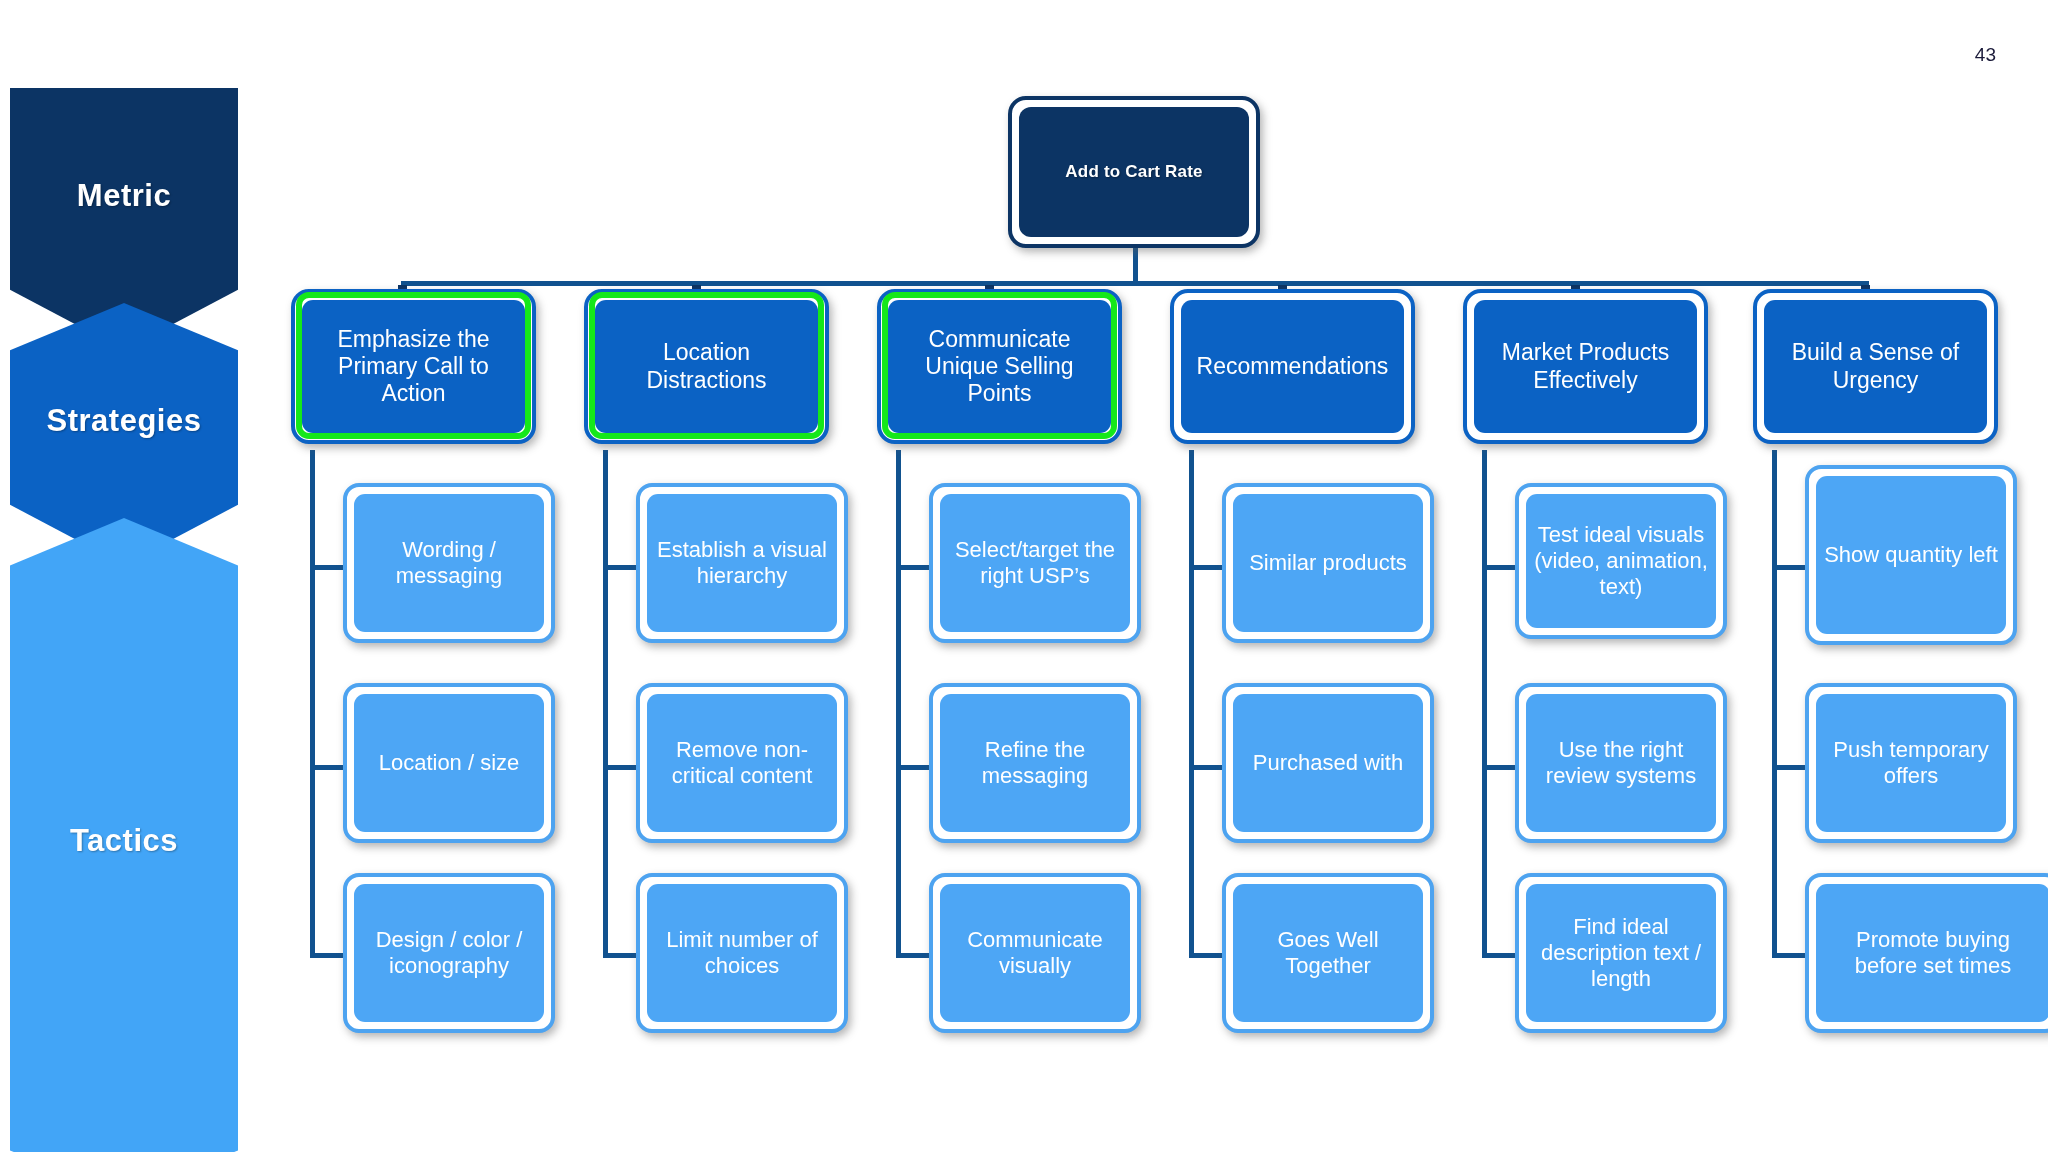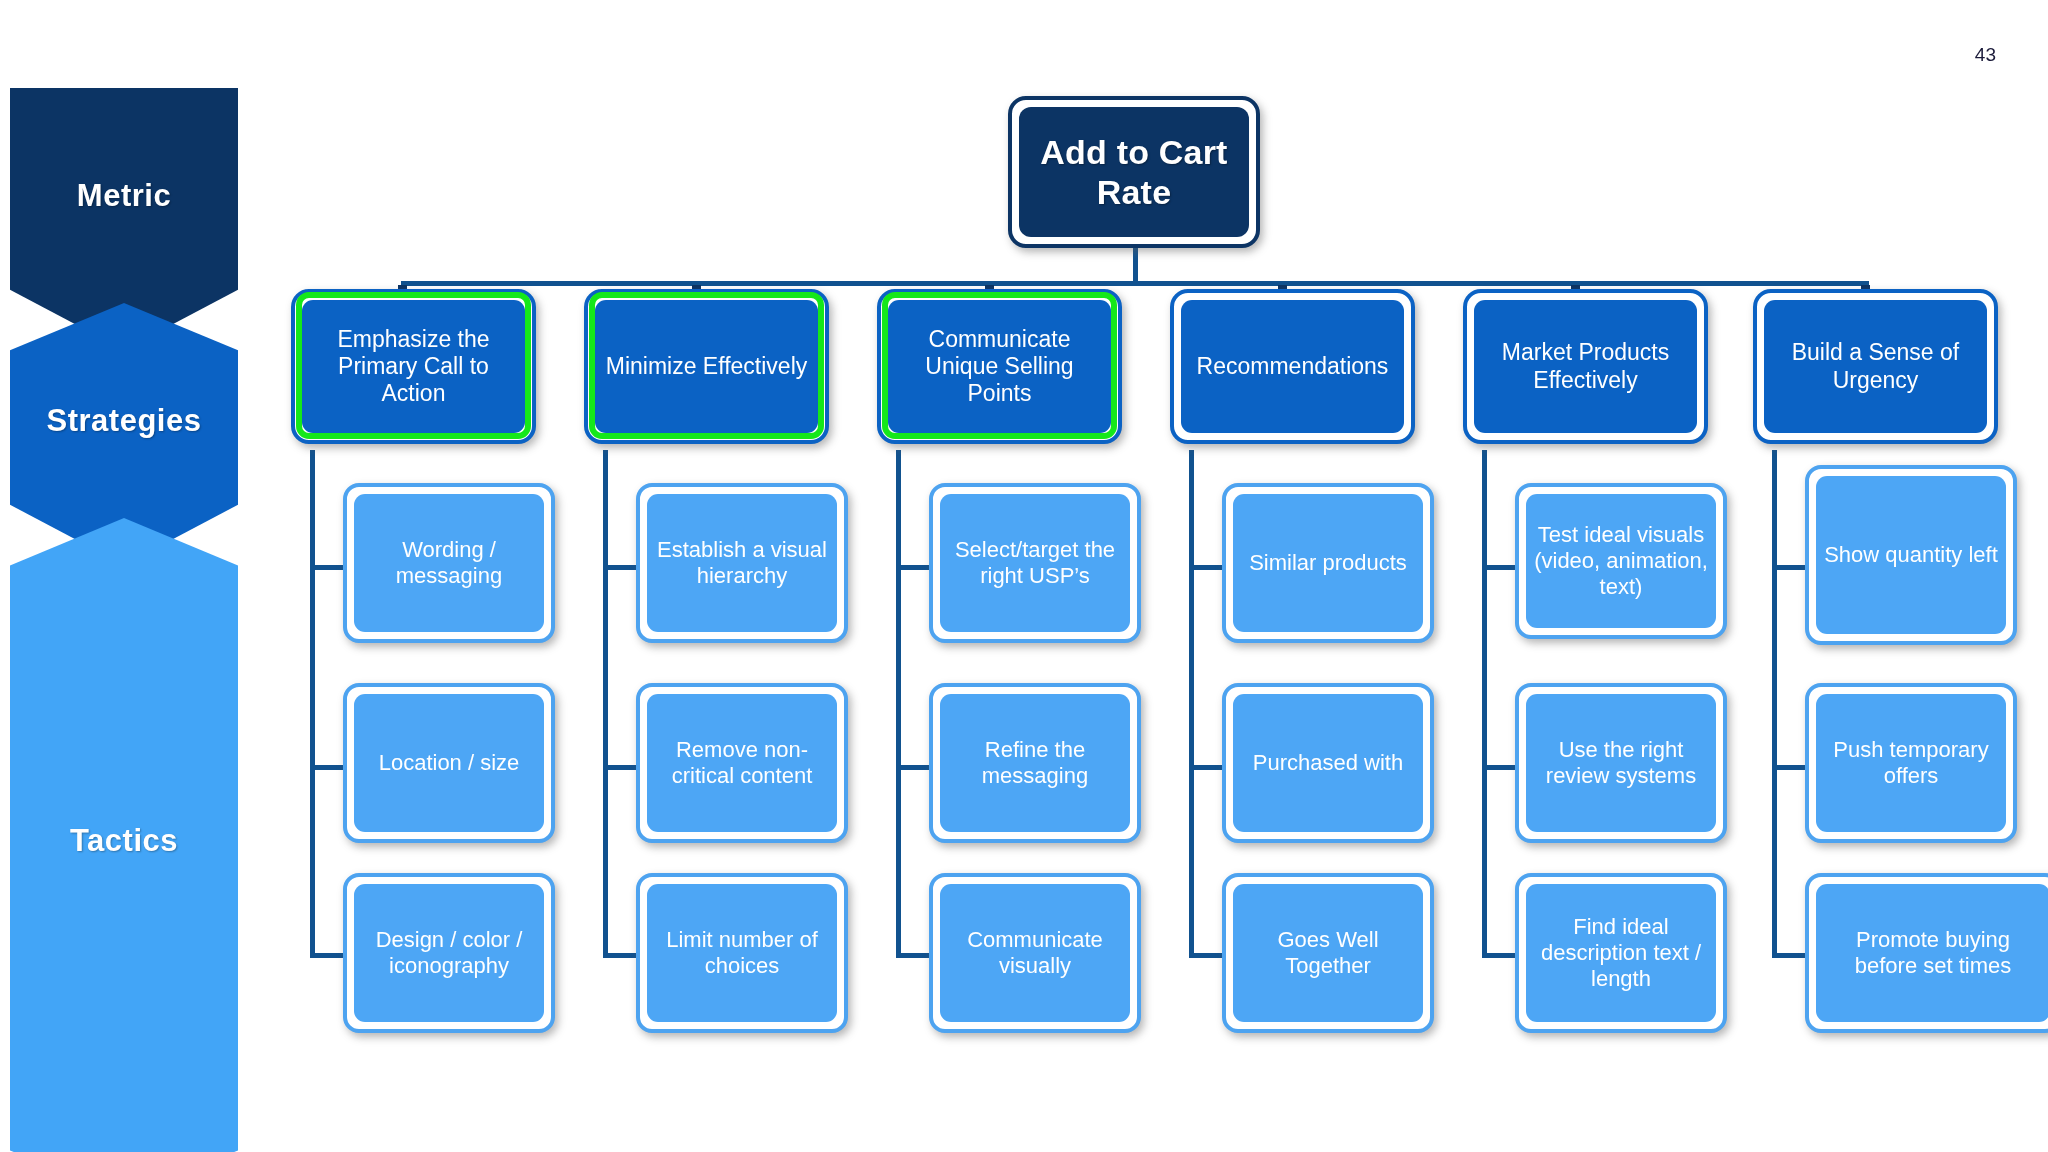--- a/index.html
+++ b/index.html
@@ -123,21 +123,21 @@
   
   .node-root {
     border: 4px solid #0c3464;
     background: #ffffff;
     padding: 7px;
     border-radius: 18px;
   }
   .node-root .inner {
     background: #0c3464;
     font-weight: bold;
-    font-size: 34px;
+    font-size: 17px;
     border-radius: 12px;
     letter-spacing: 0.2px;
     text-shadow: 1px 1px 2px rgba(0,0,0,0.35);
   }
 
   
   .node-strategy {
     border: 4px solid #0b62c4;
     background: #ffffff;
     padding: 7px;
@@ -284,21 +284,21 @@
   </div>
 
   <div class="node node-root" style="left:1008px; top:96px; width:252px; height:152px;">
     <div class="inner">Add to Cart Rate</div>
   </div>
 
   <div class="node node-strategy is-highlighted" style="left:291px; top:289px; width:245px; height:155px;">
     <div class="inner">Emphasize the Primary Call to Action</div>
   </div>
   <div class="node node-strategy is-highlighted" style="left:584px; top:289px; width:245px; height:155px;">
-    <div class="inner">Minimize Effectively</div>
+    <div class="inner">Location Distractions</div>
   </div>
   <div class="node node-strategy is-highlighted" style="left:877px; top:289px; width:245px; height:155px;">
     <div class="inner">Communicate Unique Selling Points</div>
   </div>
   <div class="node node-strategy" style="left:1170px; top:289px; width:245px; height:155px;">
     <div class="inner">Recommendations</div>
   </div>
   <div class="node node-strategy" style="left:1463px; top:289px; width:245px; height:155px;">
     <div class="inner">Market Products Effectively</div>
   </div>

